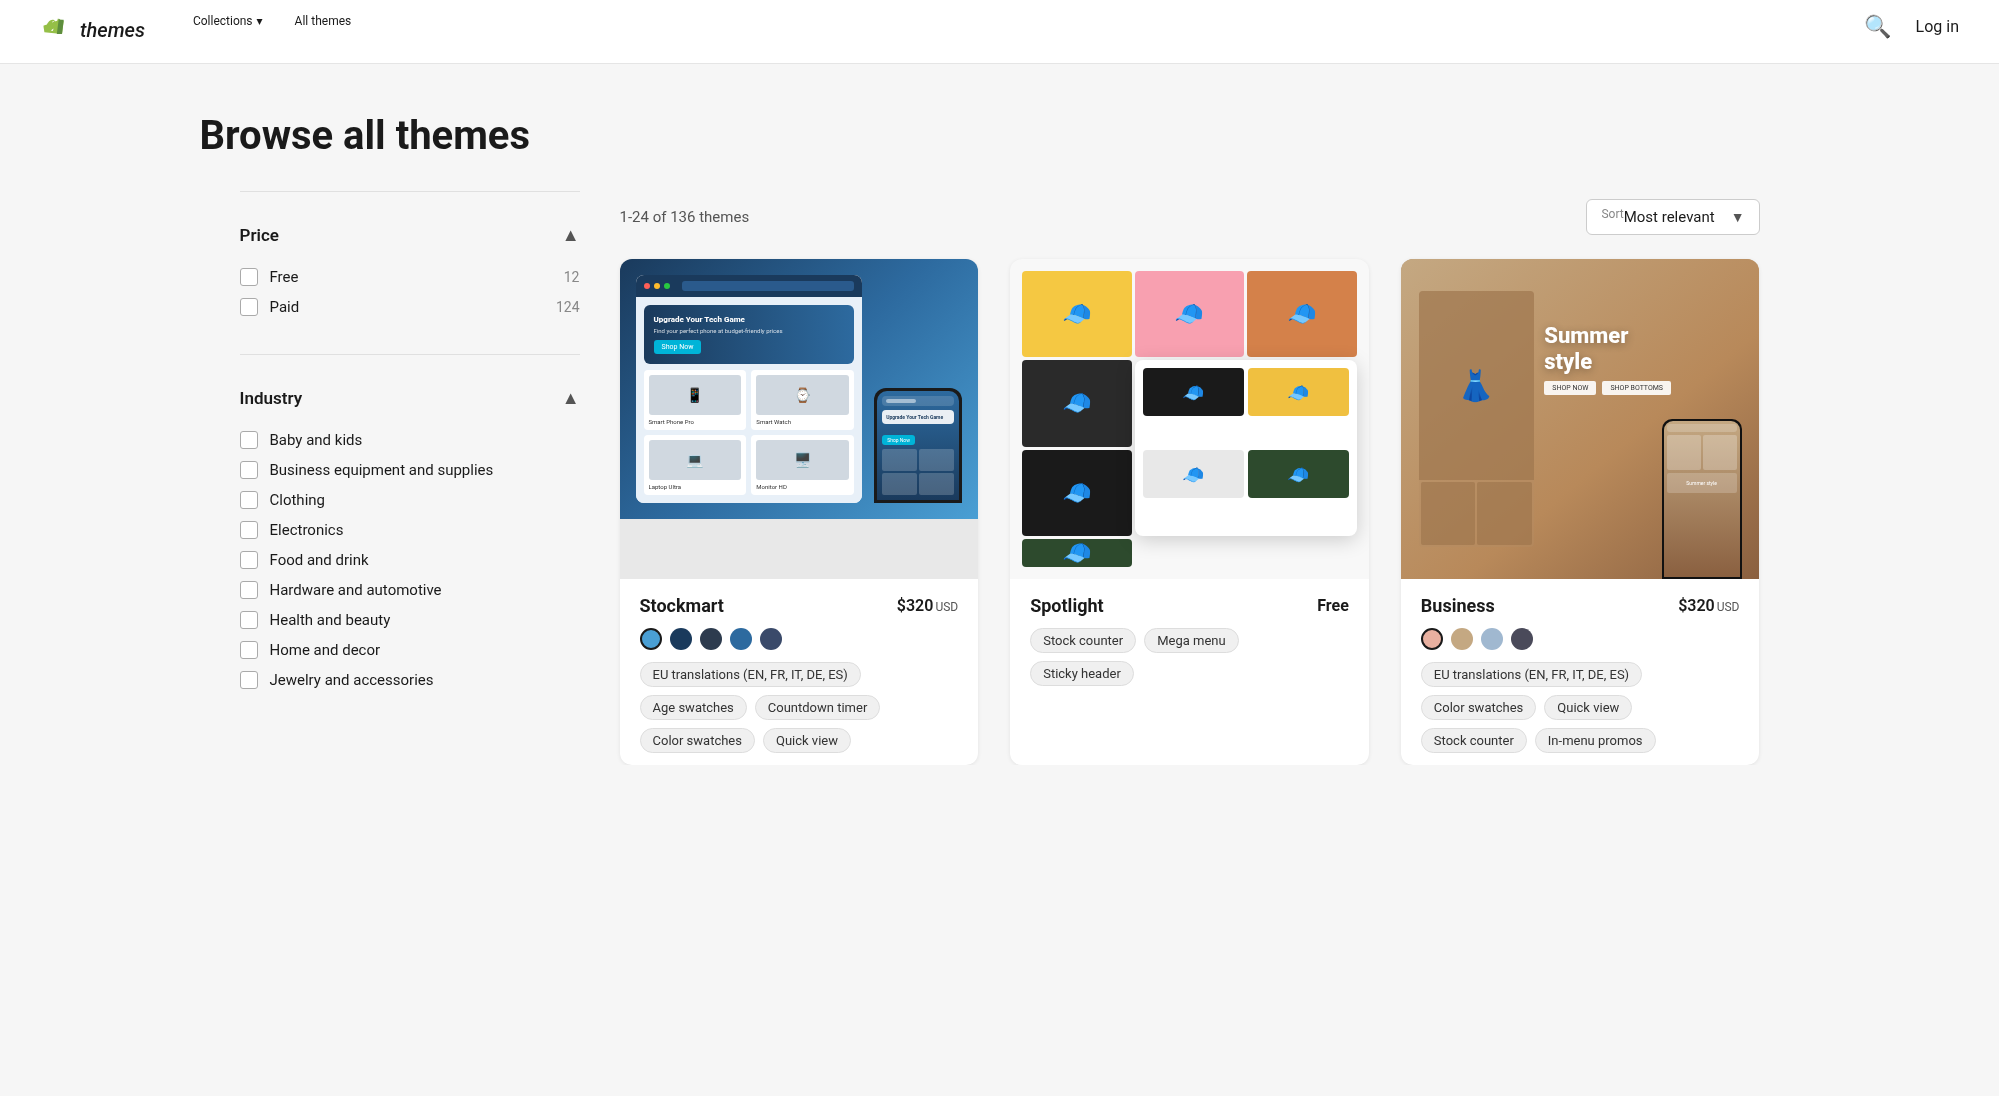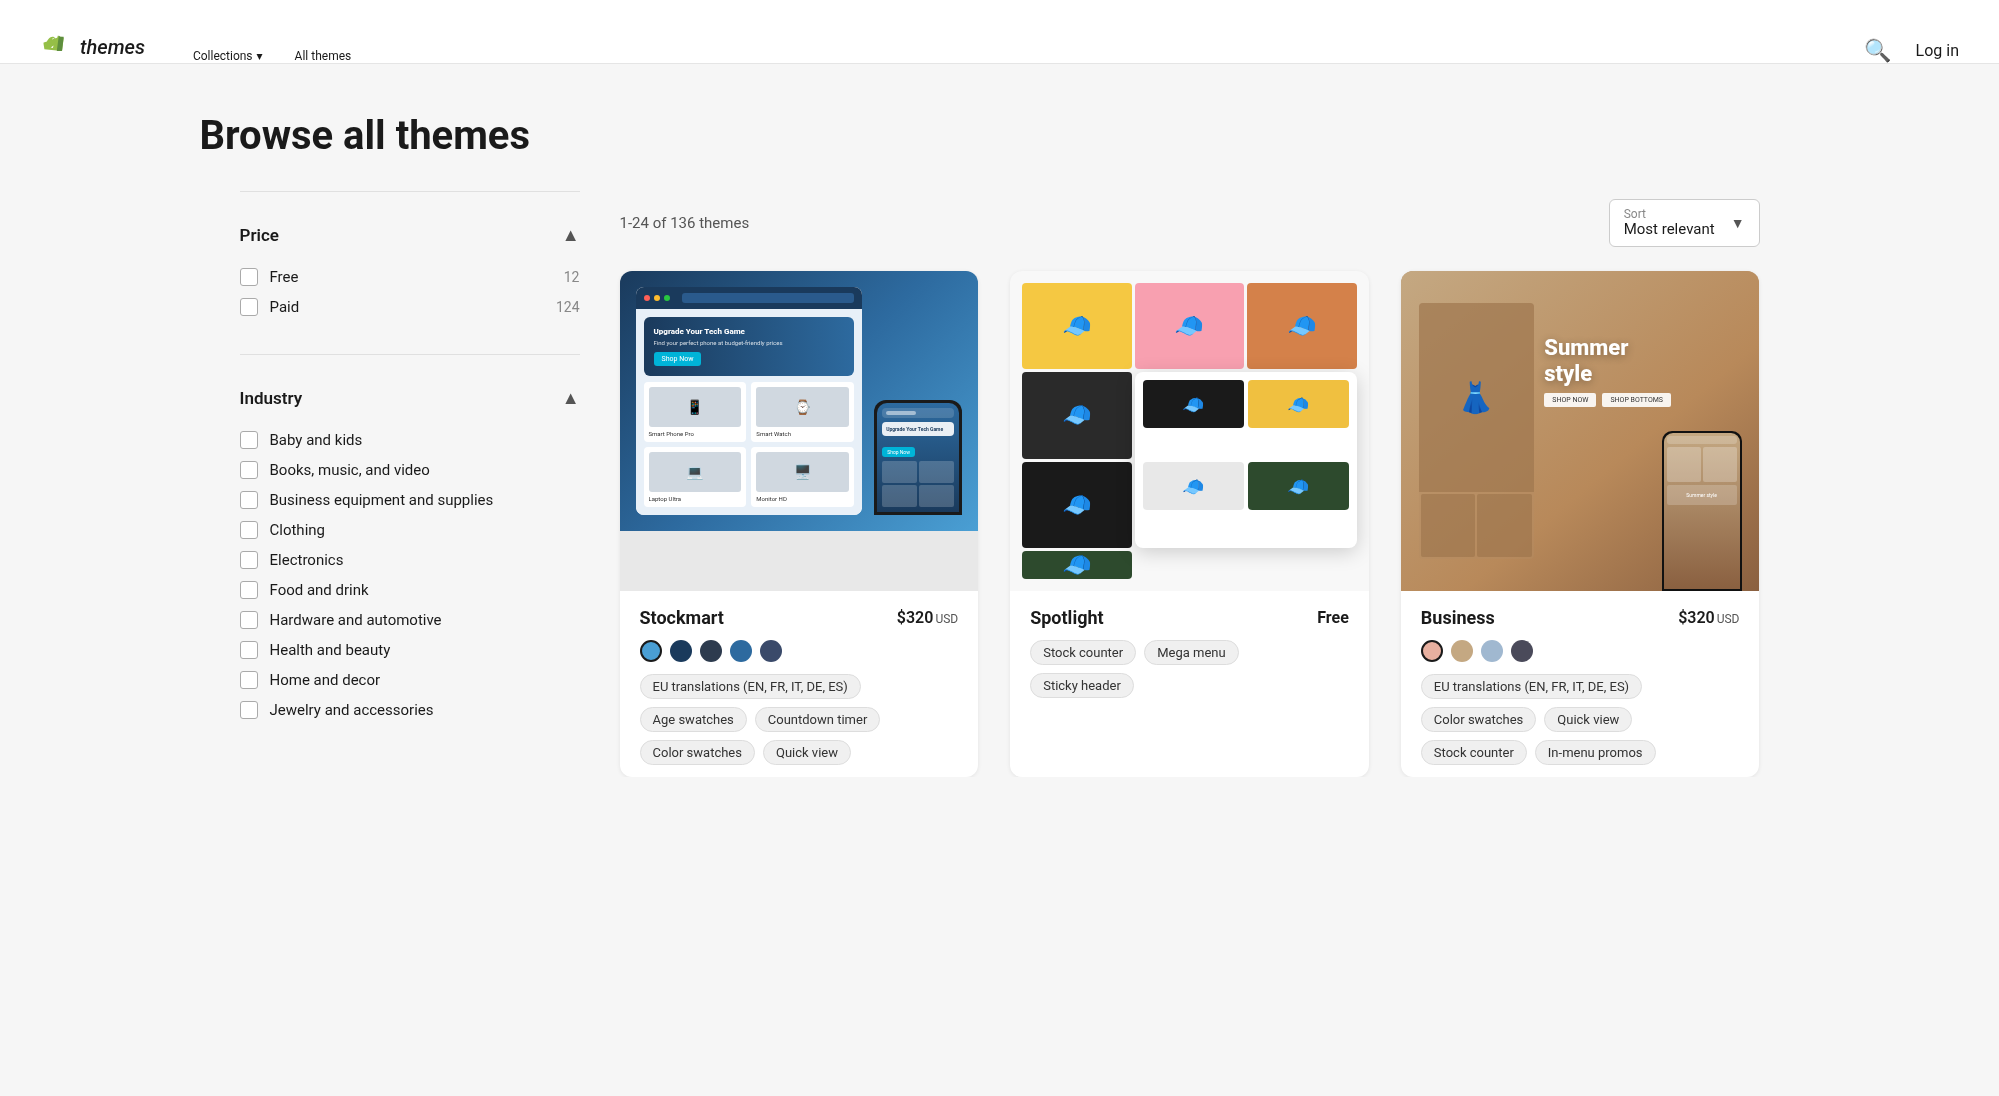--- a/index.html
+++ b/index.html
@@ -3,22 +3,22 @@
   <meta charset="utf-8">
   <style>
     * { box-sizing: border-box; margin: 0; padding: 0; }
     body { font-family: -apple-system, BlinkMacSystemFont, 'Segoe UI', Roboto, sans-serif; background: #f6f6f6; color: #1a1a1a; }
 
     
     nav {
       background: #fff;
       border-bottom: 1px solid #e5e5e5;
       display: flex;
-      align-items: flex-end;
-      padding: 0 40px;
+      align-items: flex-start;
+      padding: 14px 40px;
       height: 64px;
       position: sticky;
       top: 0;
       z-index: 100;
     }
     .nav-logo {
       display: flex;
       align-items: center;
       gap: 8px;
       margin-right: 48px;
@@ -186,21 +186,21 @@
       color: #1a1a1a;
       line-height: 1.2;
     }
     .sort-arrow {
       font-size: 14px;
       color: #555;
       margin-left: 8px;
     }
     .sort-inner {
       display: flex;
-      flex-direction: column;
+      flex-direction: row;
     }
 
     
     .themes-grid {
       display: grid;
       grid-template-columns: repeat(3, 1fr);
       gap: 32px;
     }
     .theme-card {
       background: #fff;
@@ -353,26 +353,20 @@
         <div id="industry-items">
             <div class="filter-item">
     <div class="filter-item-left">
       <input type="checkbox" class="filter-checkbox" style="">
       <span class="filter-label">Baby and kids</span>
     </div>
   </div>
             <div class="filter-item">
     <div class="filter-item-left">
       <input type="checkbox" class="filter-checkbox" style="">
-      <span class="filter-label">Books, music, and video</span>
-    </div>
-  </div>
-            <div class="filter-item">
-    <div class="filter-item-left">
-      <input type="checkbox" class="filter-checkbox" style="">
       <span class="filter-label">Business equipment and supplies</span>
     </div>
   </div>
             <div class="filter-item">
     <div class="filter-item-left">
       <input type="checkbox" class="filter-checkbox" style="">
       <span class="filter-label">Clothing</span>
     </div>
   </div>
             <div class="filter-item">

